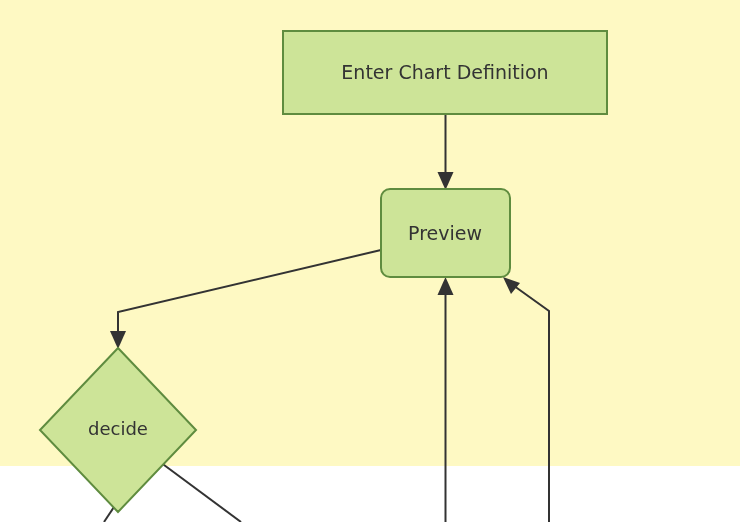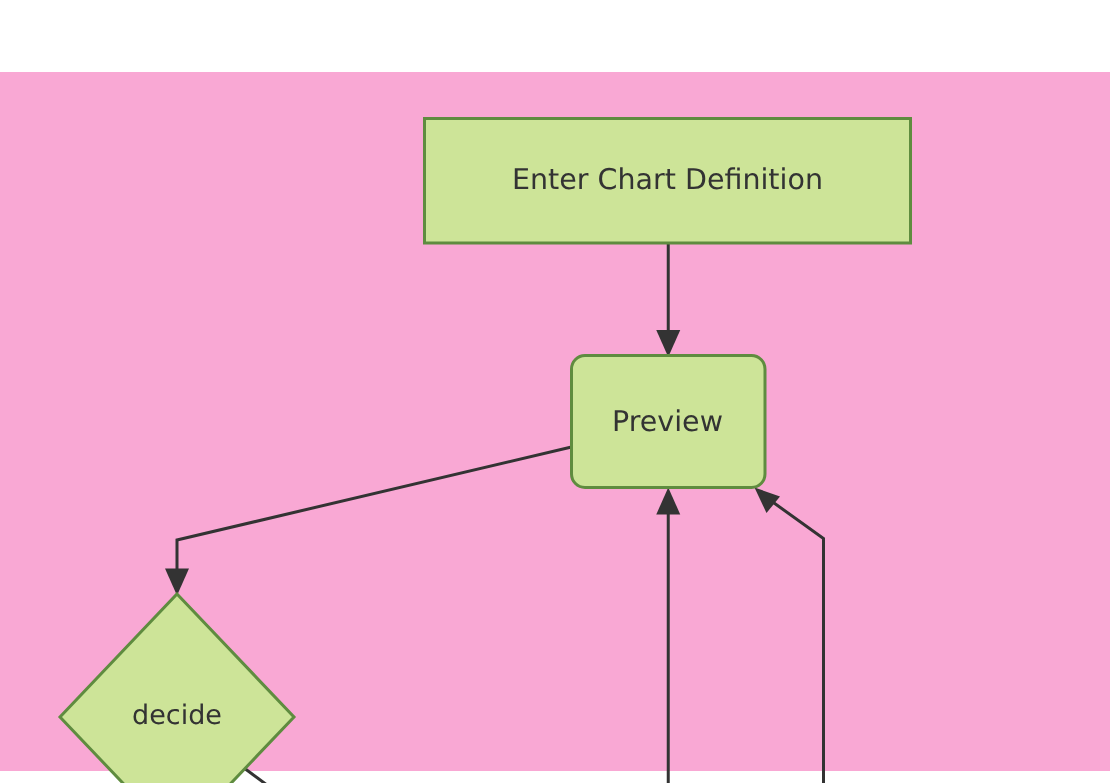--- a/index.html
+++ b/index.html
@@ -10,22 +10,21 @@
   body {
     width: 740px;
     height: 522px;
     overflow: hidden;
     font-family: "DejaVu Sans", "Liberation Sans", sans-serif;
   }
   #flowchart-canvas {
     position: relative;
     width: 740px;
     height: 466px;
-    background: #f9a8d4;
-    margin-top: 48px;
+    background: #fef9c3;
   }
   #flowchart-svg {
     position: absolute;
     top: 0;
     left: 0;
     width: 740px;
     height: 522px;
   }
   .node-shape {
     fill: #cde498;

